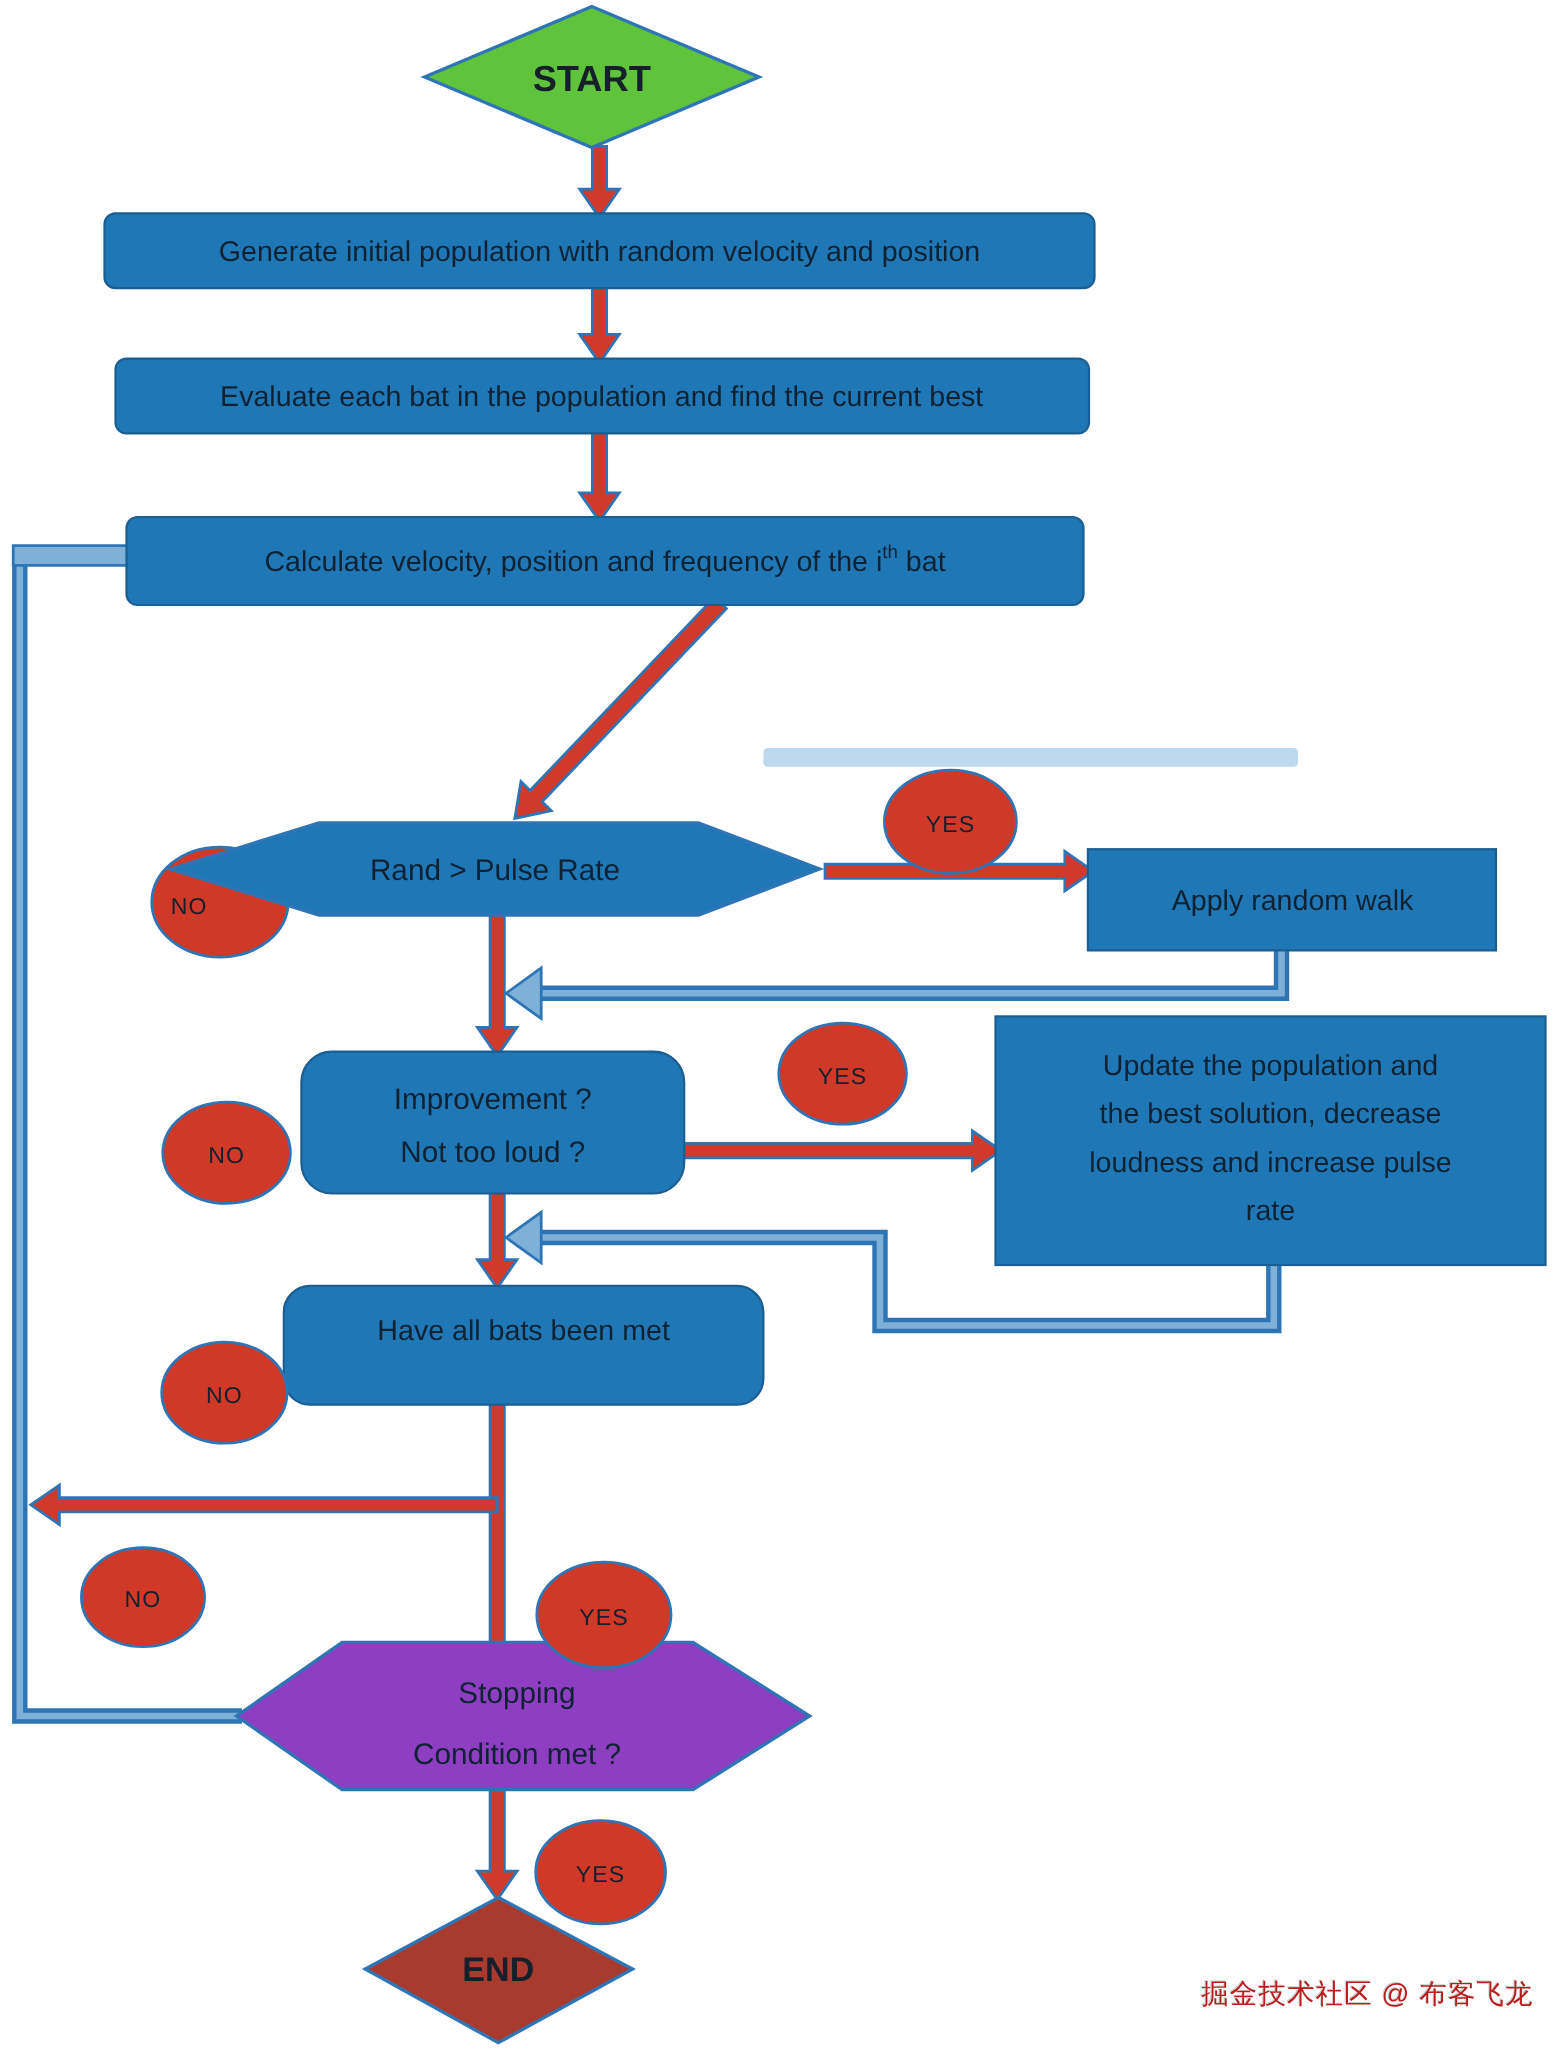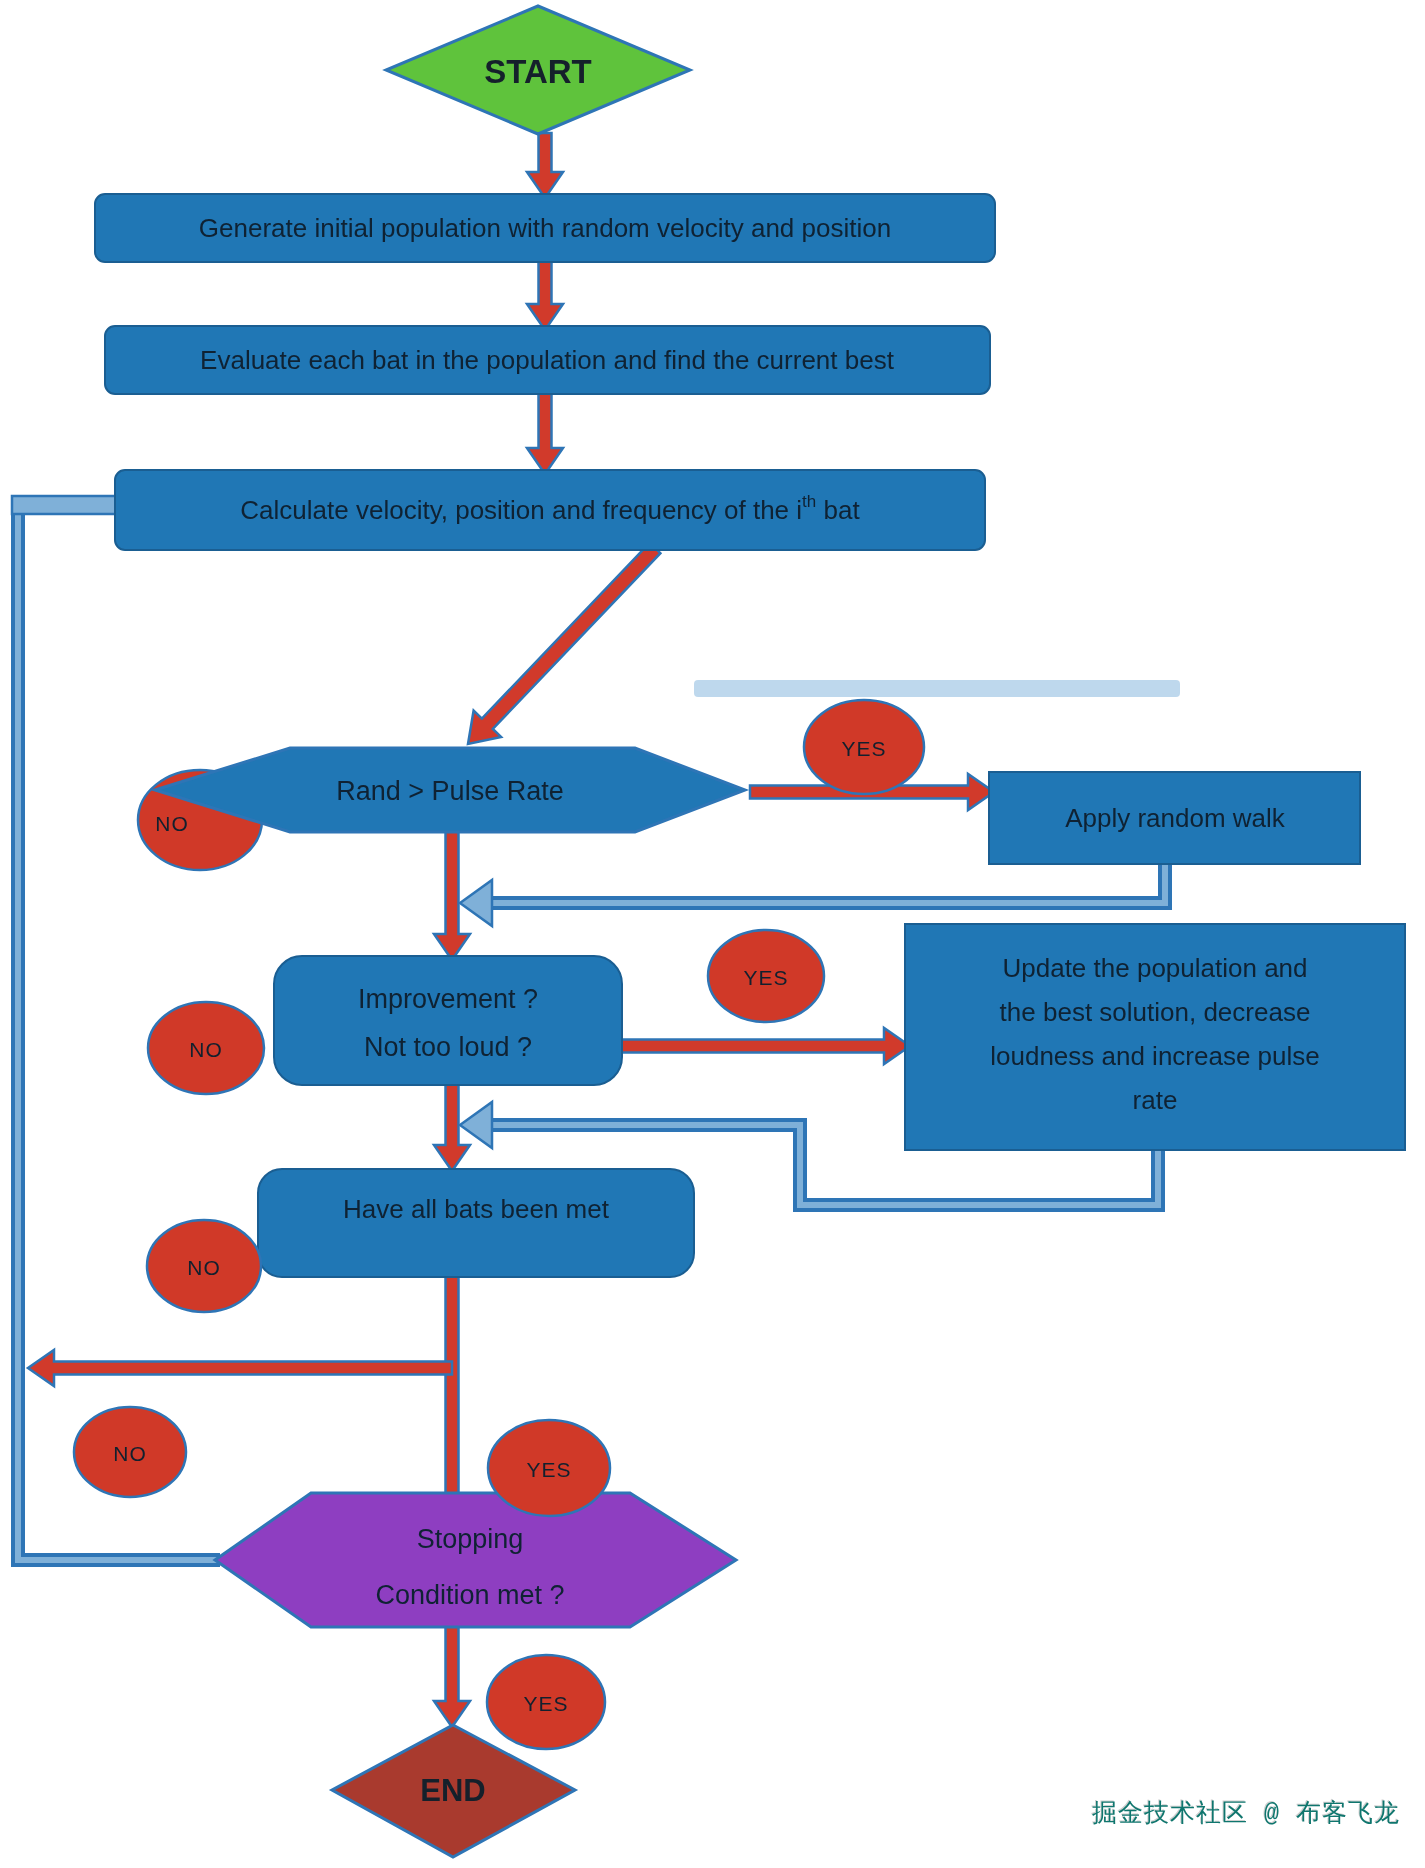--- a/index.html
+++ b/index.html
@@ -13,23 +13,23 @@
   .start-text{font-size:33px;font-weight:600;fill:#15202b;}
   .end-text{font-size:31px;font-weight:600;fill:#15202b;}
   .badge{fill:#D03928;stroke:#2E75B6;stroke-width:2.5;}
   .badge-text{font-size:21px;font-weight:500;fill:#12202e;letter-spacing:1px;}
   .red-arrow{fill:#D13A2B;stroke:#2E75B6;stroke-width:2.5;stroke-linejoin:miter;}
   .blue-arrow{fill:#7FB0D8;stroke:#2E75B6;stroke-width:2.5;stroke-linejoin:miter;}
   .blue-outer{fill:none;stroke:#2E75B6;stroke-width:14;}
   .blue-inner{fill:none;stroke:#7FB0D8;stroke-width:6;}
   .watermark{
     position:absolute;left:1092px;top:1796px;width:320px;
-    font-size:25px;letter-spacing:1px;color:#0f766e;
+    font-size:25px;letter-spacing:1px;color:#b91c1c;
     text-shadow:1px 1px 0 #ffffff,-1px -1px 0 #cfcfcf;
-    font-family:Liberation Mono, monospace;white-space:nowrap;
+    font-family:Liberation Sans, sans-serif;white-space:nowrap;
   }
 </style>
 </head>
 <body>
 
 <div class="stage">
 <svg width="1425" height="1868" viewBox="0 0 1425 1868">
 
   <rect x="694" y="680" width="486" height="17" rx="4" fill="#6FA8D6" opacity="0.45"></rect>
 

